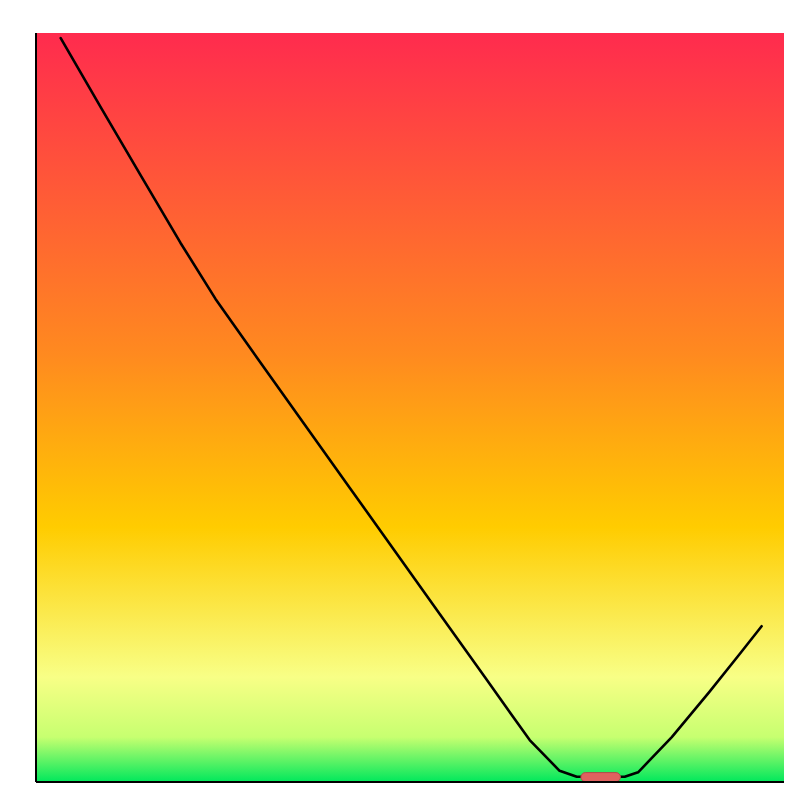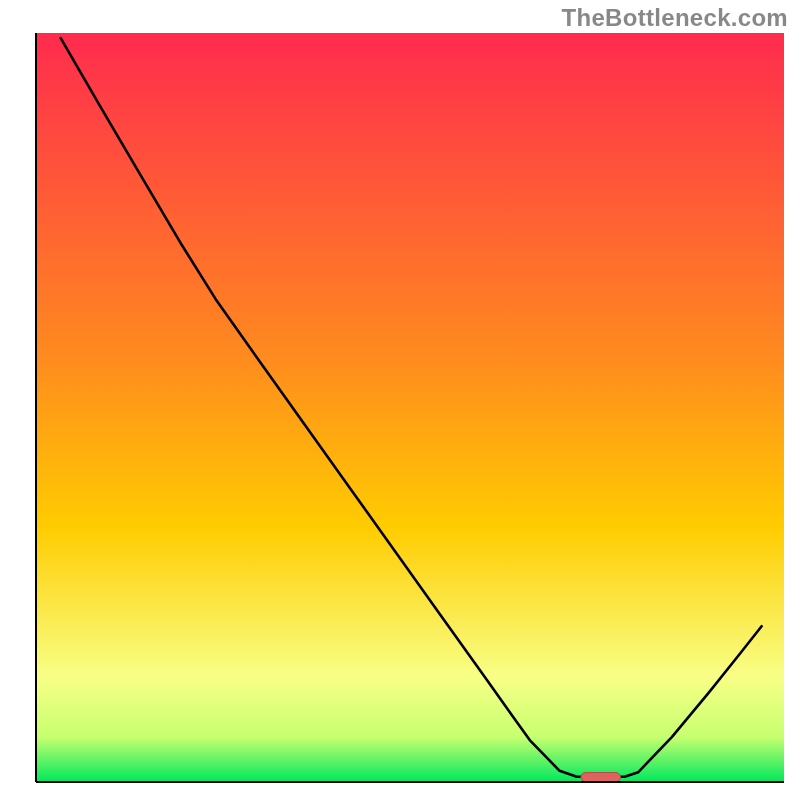--- a/index.html
+++ b/index.html
@@ -32,21 +32,20 @@
     top: 0;
     width: 800px;
     height: 800px;
     display: block;
   }
 </style>
 </head>
 <body>
 
 <div class="wrap">
-  <div class="watermark">TheBottleneck.com</div>
   <svg class="chart-svg" viewBox="0 0 800 800" preserveAspectRatio="none">
     <defs>
       <linearGradient id="bg-grad" x1="0" y1="0" x2="0" y2="1">
         <stop id="g-stop-0" offset="0%" stop-color="#ff2b4e"></stop>
         <stop id="g-stop-1" offset="43%" stop-color="#ff8a1f"></stop>
         <stop id="g-stop-2" offset="66%" stop-color="#ffcc00"></stop>
         <stop id="g-stop-3" offset="86%" stop-color="#f8ff86"></stop>
         <stop id="g-stop-4" offset="94%" stop-color="#c7ff70"></stop>
         <stop id="g-stop-5" offset="100%" stop-color="#00e85c"></stop>
       </linearGradient>

